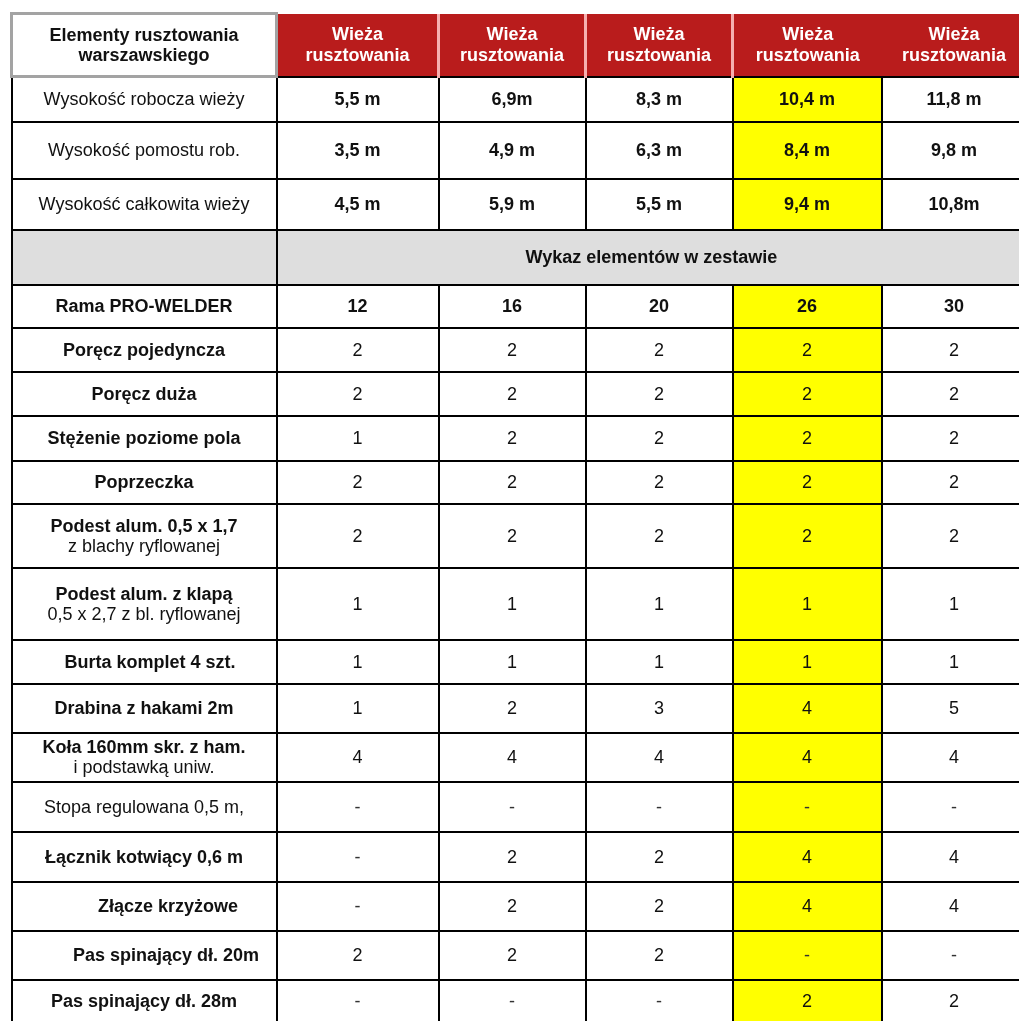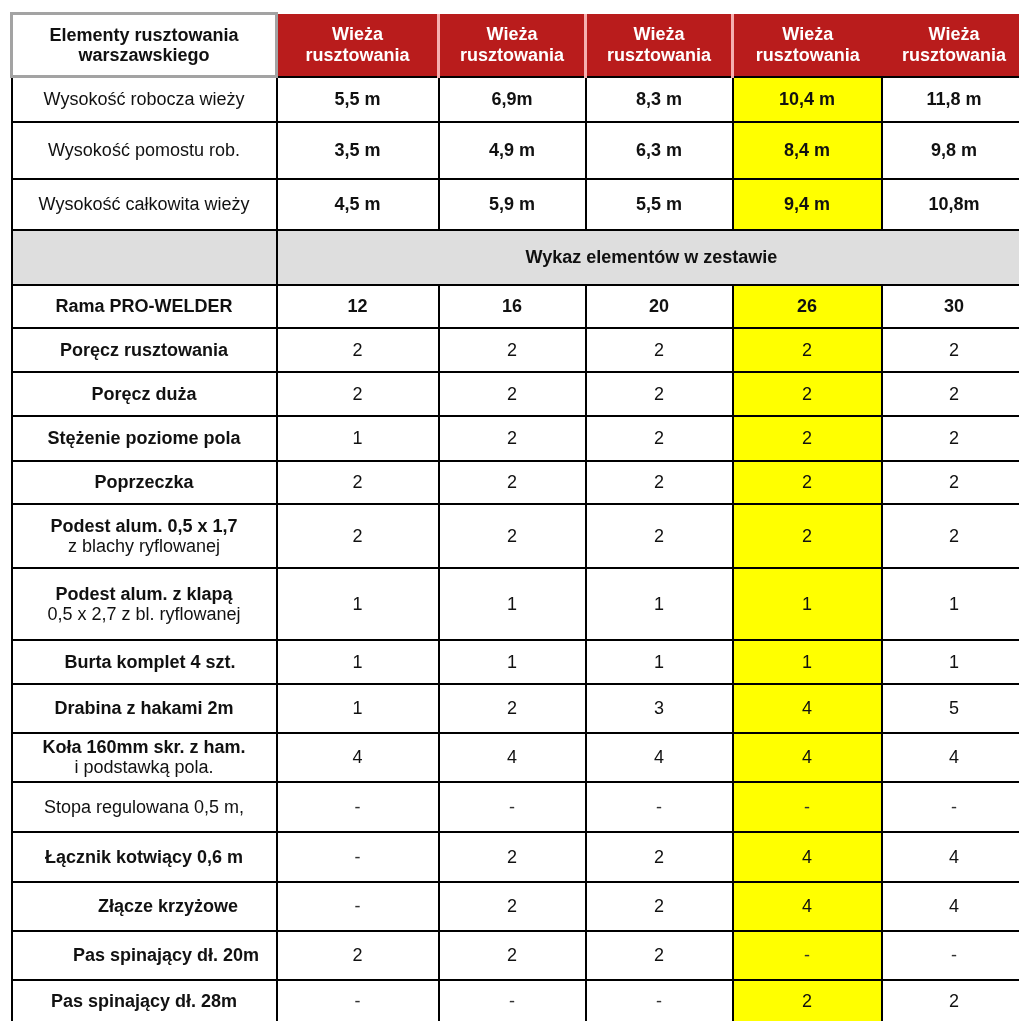--- a/index.html
+++ b/index.html
@@ -79,21 +79,21 @@
           <div style="font-weight: bold;">Rama PRO-WELDER</div>
         </td>
         <td class="val-bold">12</td>
         <td class="val-bold">16</td>
         <td class="val-bold">20</td>
         <td class="val-bold hl-col">26</td>
         <td class="val-bold">30</td>
       </tr>
       <tr style="height: 44px;">
         <td class="lbl">
-          <div style="font-weight: bold;">Poręcz rusztowania</div>
+          <div style="font-weight: bold;">Poręcz pojedyncza</div>
         </td>
         <td class="">2</td>
         <td class="">2</td>
         <td class="">2</td>
         <td class=" hl-col">2</td>
         <td class="">2</td>
       </tr>
       <tr style="height: 44px;">
         <td class="lbl">
           <div style="font-weight: bold;">Poręcz duża</div>
@@ -162,21 +162,21 @@
         </td>
         <td class="">1</td>
         <td class="">2</td>
         <td class="">3</td>
         <td class=" hl-col">4</td>
         <td class="">5</td>
       </tr>
       <tr style="height: 49px;">
         <td class="lbl">
           <div style="font-weight: bold;">Koła 160mm skr. z ham.</div>
-          <div class="sub">i podstawką pola.</div>
+          <div class="sub">i podstawką uniw.</div>
         </td>
         <td class="">4</td>
         <td class="">4</td>
         <td class="">4</td>
         <td class=" hl-col">4</td>
         <td class="">4</td>
       </tr>
       <tr style="height: 50px;">
         <td class="lbl">
           <div style="font-weight: normal;">Stopa regulowana 0,5 m,</div>

